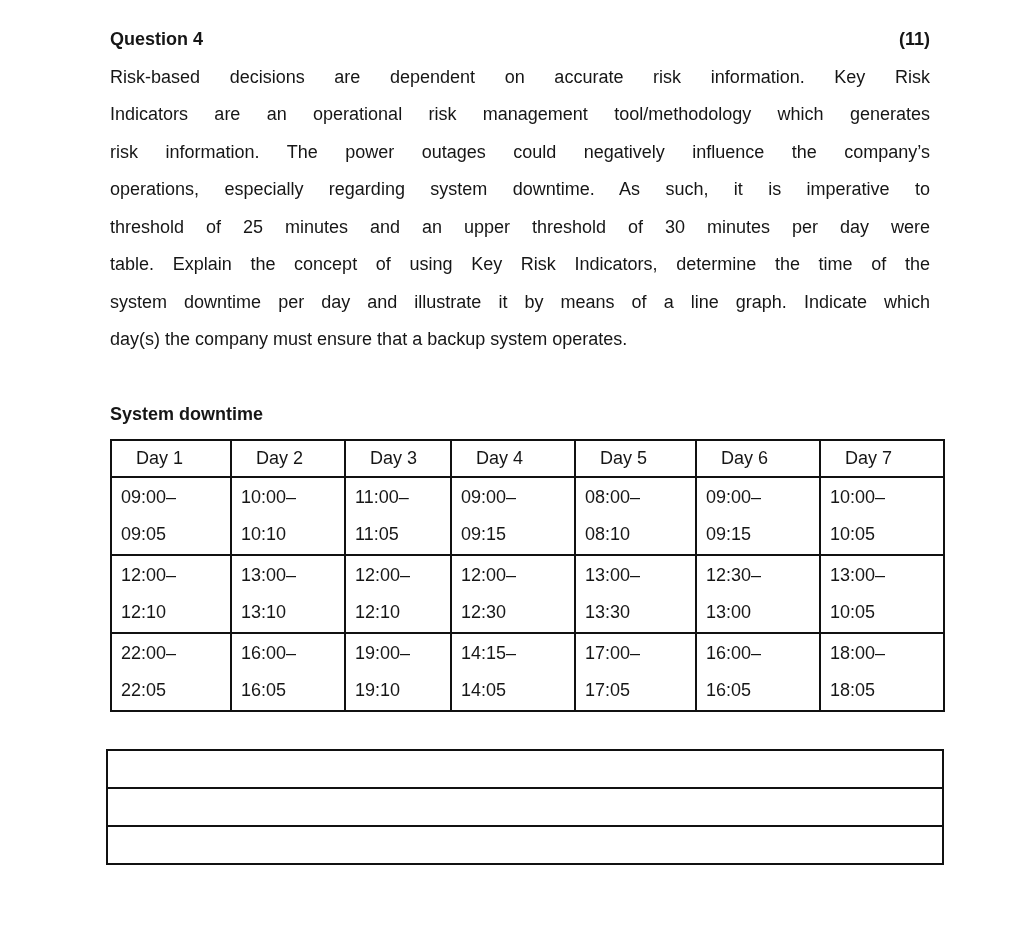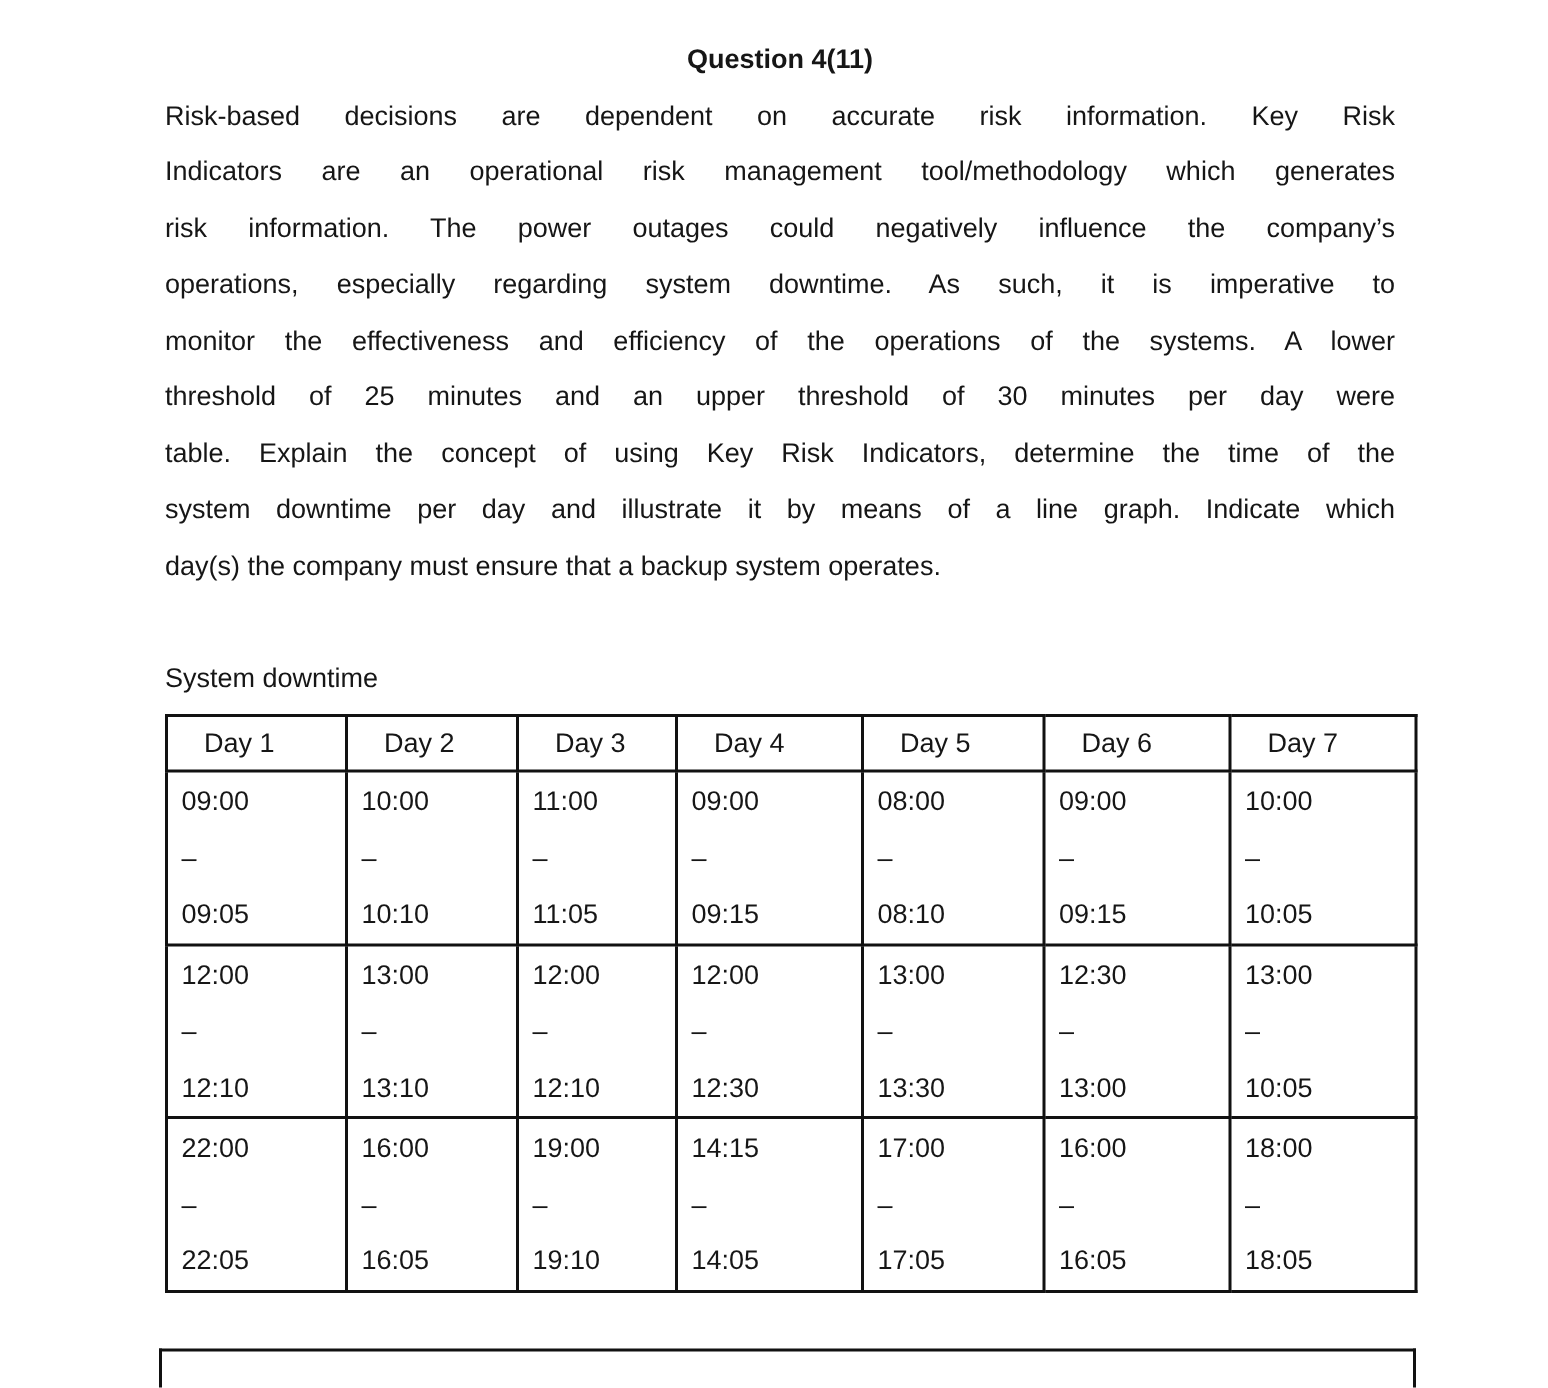--- a/index.html
+++ b/index.html
@@ -15,36 +15,36 @@
     font-family: "Liberation Sans", sans-serif;
   }
   .page {
     padding: 21px 0 0 110px;
     font-size: 18px;
     line-height: 37.5px;
   }
   .hrow {
     width: 820px;
     display: flex;
-    justify-content: center;
+    justify-content: space-between;
     font-weight: bold;
   }
   .par {
     width: 820px;
   }
   .jline {
     text-align: justify;
     text-align-last: justify;
     white-space: normal;
   }
   .jline.last {
     text-align-last: left;
   }
   .stitle {
-    font-weight: normal;
+    font-weight: bold;
     margin-top: 37.5px;
   }
   table.dt {
     border-collapse: collapse;
     table-layout: fixed;
     width: 833px;
     margin-top: 5px;
   }
   table.dt th, table.dt td {
     border: 2px solid #111111;
@@ -59,21 +59,20 @@
     line-height: 33px;
   }
   table.dt td {
     height: 77px;
     vertical-align: top;
     padding: 1px 9px 0 9px;
     line-height: 37.5px;
   }
   .tl1 {
     display: flex;
-    flex-direction: column;
   }
   table.ans {
     border-collapse: collapse;
     table-layout: fixed;
     width: 838px;
     margin: 37px 0 0 -4px;
   }
   table.ans td {
     border: 2px solid #111111;
     height: 38px;
@@ -88,21 +87,20 @@
   <div class="hrow">
     <span>Question 4</span>
     <span>(11)</span>
   </div>
 
   <div class="par">
     <div class="jline">Risk-based decisions are dependent on accurate risk information. Key Risk</div>
     <div class="jline">Indicators are an operational risk management tool/methodology which generates</div>
     <div class="jline">risk information. The power outages could negatively influence the company’s</div>
     <div class="jline">operations, especially regarding system downtime. As such, it is imperative to</div>
-    <div class="jline">monitor the effectiveness and efficiency of the operations of the systems. A lower</div>
     <div class="jline">threshold of 25 minutes and an upper threshold of 30 minutes per day were</div>
     <div class="jline">table. Explain the concept of using Key Risk Indicators, determine the time of the</div>
     <div class="jline">system downtime per day and illustrate it by means of a line graph. Indicate which</div>
     <div class="jline last">day(s) the company must ensure that a backup system operates.</div>
   </div>
 
   <div class="stitle">System downtime</div>
 
   <table class="dt">
     <colgroup>

